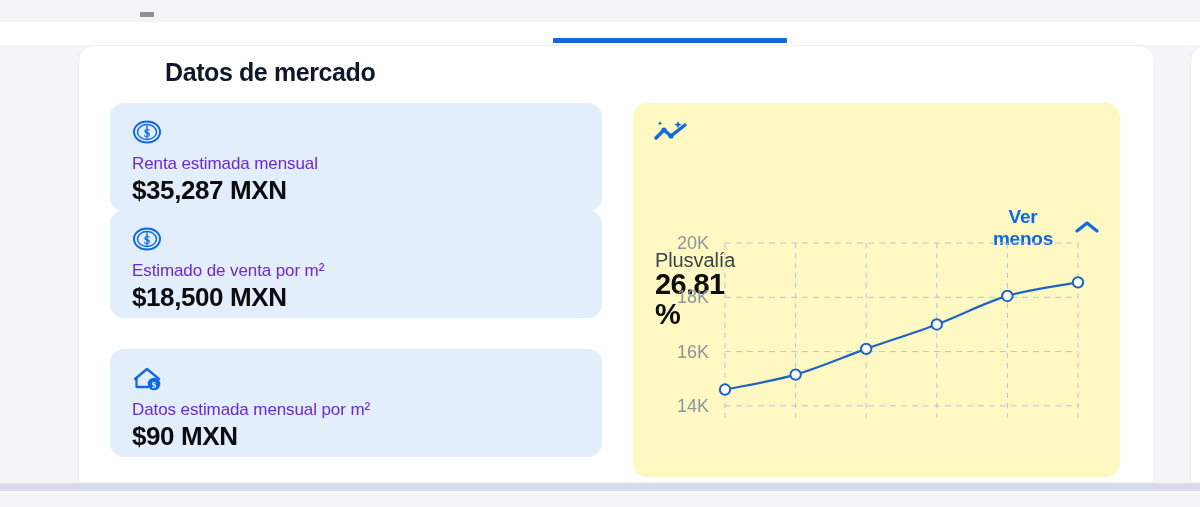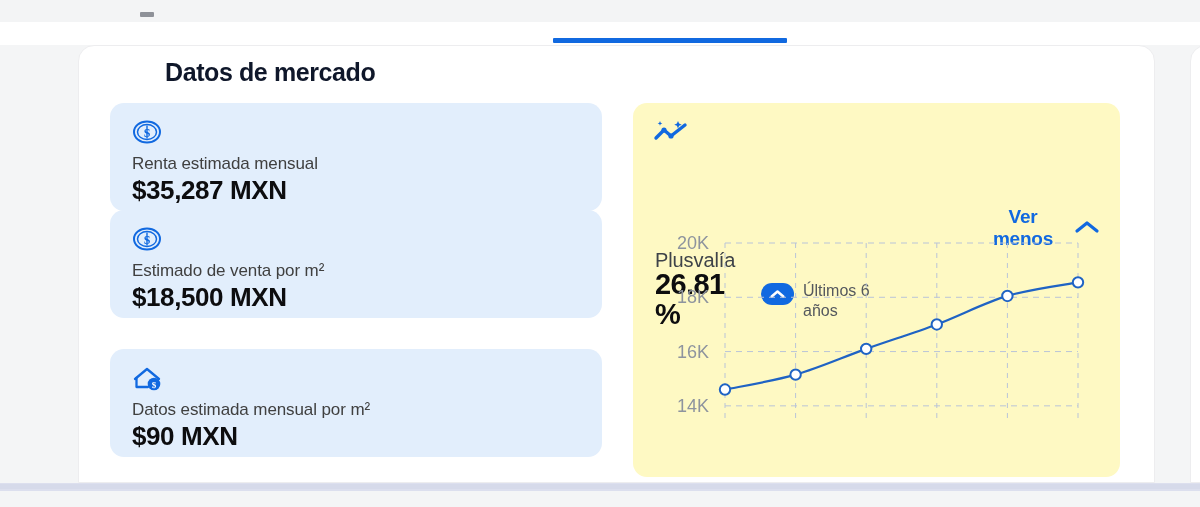--- a/index.html
+++ b/index.html
@@ -69,21 +69,21 @@
     box-sizing:border-box;
     padding:14px 22px 16px 22px;
   }
   #stat-card-0{top:103px;height:108px;}
   #stat-card-1{top:210px;height:108px;}
   #stat-card-2{top:349px;height:108px;}
   .stat-icon{
     display:block;width:30px;height:30px;margin-bottom:6px;
   }
   .stat-label{
-    font-size:17px;color:#404040;line-height:1.25;margin:0 0 2px 0;
+    font-size:17px;color:#6d28d9;line-height:1.25;margin:0 0 2px 0;
     letter-spacing:-0.1px;
   }
   .stat-value{
     font-size:26px;font-weight:700;color:#0d0d0f;letter-spacing:-0.4px;
     line-height:1.15;margin:0;
   }
 
   
   .chart-card{
     position:absolute;left:633px;top:103px;width:487px;height:374px;
@@ -208,28 +208,20 @@
   </svg>
 
   <div class="see-less">Ver menos</div>
   <svg class="see-less-chevron" viewBox="0 0 26 16">
     <polyline points="3,12 13,4 23,12" fill="none" stroke="#1169e0" stroke-width="3.2" stroke-linecap="round" stroke-linejoin="round"></polyline>
   </svg>
 
   <div class="plusvalia-label">Plusvalía</div>
   <div class="plusvalia-value">26.81 %</div>
 
-  <div class="range-badge">
-    <span class="range-pill">
-      <svg viewBox="0 0 20 12" width="17" height="10">
-        <polyline points="3,9 10,3 17,9" fill="none" stroke="#ffffff" stroke-width="3" stroke-linecap="round" stroke-linejoin="round"></polyline>
-      </svg>
-    </span>
-    <span class="range-text">Últimos 6 años</span>
-  </div>
 
   <div class="plot">
     <svg id="chart-svg" width="487" height="246" viewBox="0 0 487 246">
         <line x1="92" y1="12" x2="445" y2="12" stroke="#b9c4d8" stroke-width="1" stroke-dasharray="6 5"></line>
         <text x="76" y="18" text-anchor="end" font-family="Liberation Sans, sans-serif" font-size="18" fill="#8e949e">20K</text>
         <line x1="92" y1="66.28571428571428" x2="445" y2="66.28571428571428" stroke="#b9c4d8" stroke-width="1" stroke-dasharray="6 5"></line>
         <text x="76" y="72.28571428571428" text-anchor="end" font-family="Liberation Sans, sans-serif" font-size="18" fill="#8e949e">18K</text>
         <line x1="92" y1="120.57142857142857" x2="445" y2="120.57142857142857" stroke="#b9c4d8" stroke-width="1" stroke-dasharray="6 5"></line>
         <text x="76" y="126.57142857142857" text-anchor="end" font-family="Liberation Sans, sans-serif" font-size="18" fill="#8e949e">16K</text>
         <line x1="92" y1="174.85714285714286" x2="445" y2="174.85714285714286" stroke="#b9c4d8" stroke-width="1" stroke-dasharray="6 5"></line>

